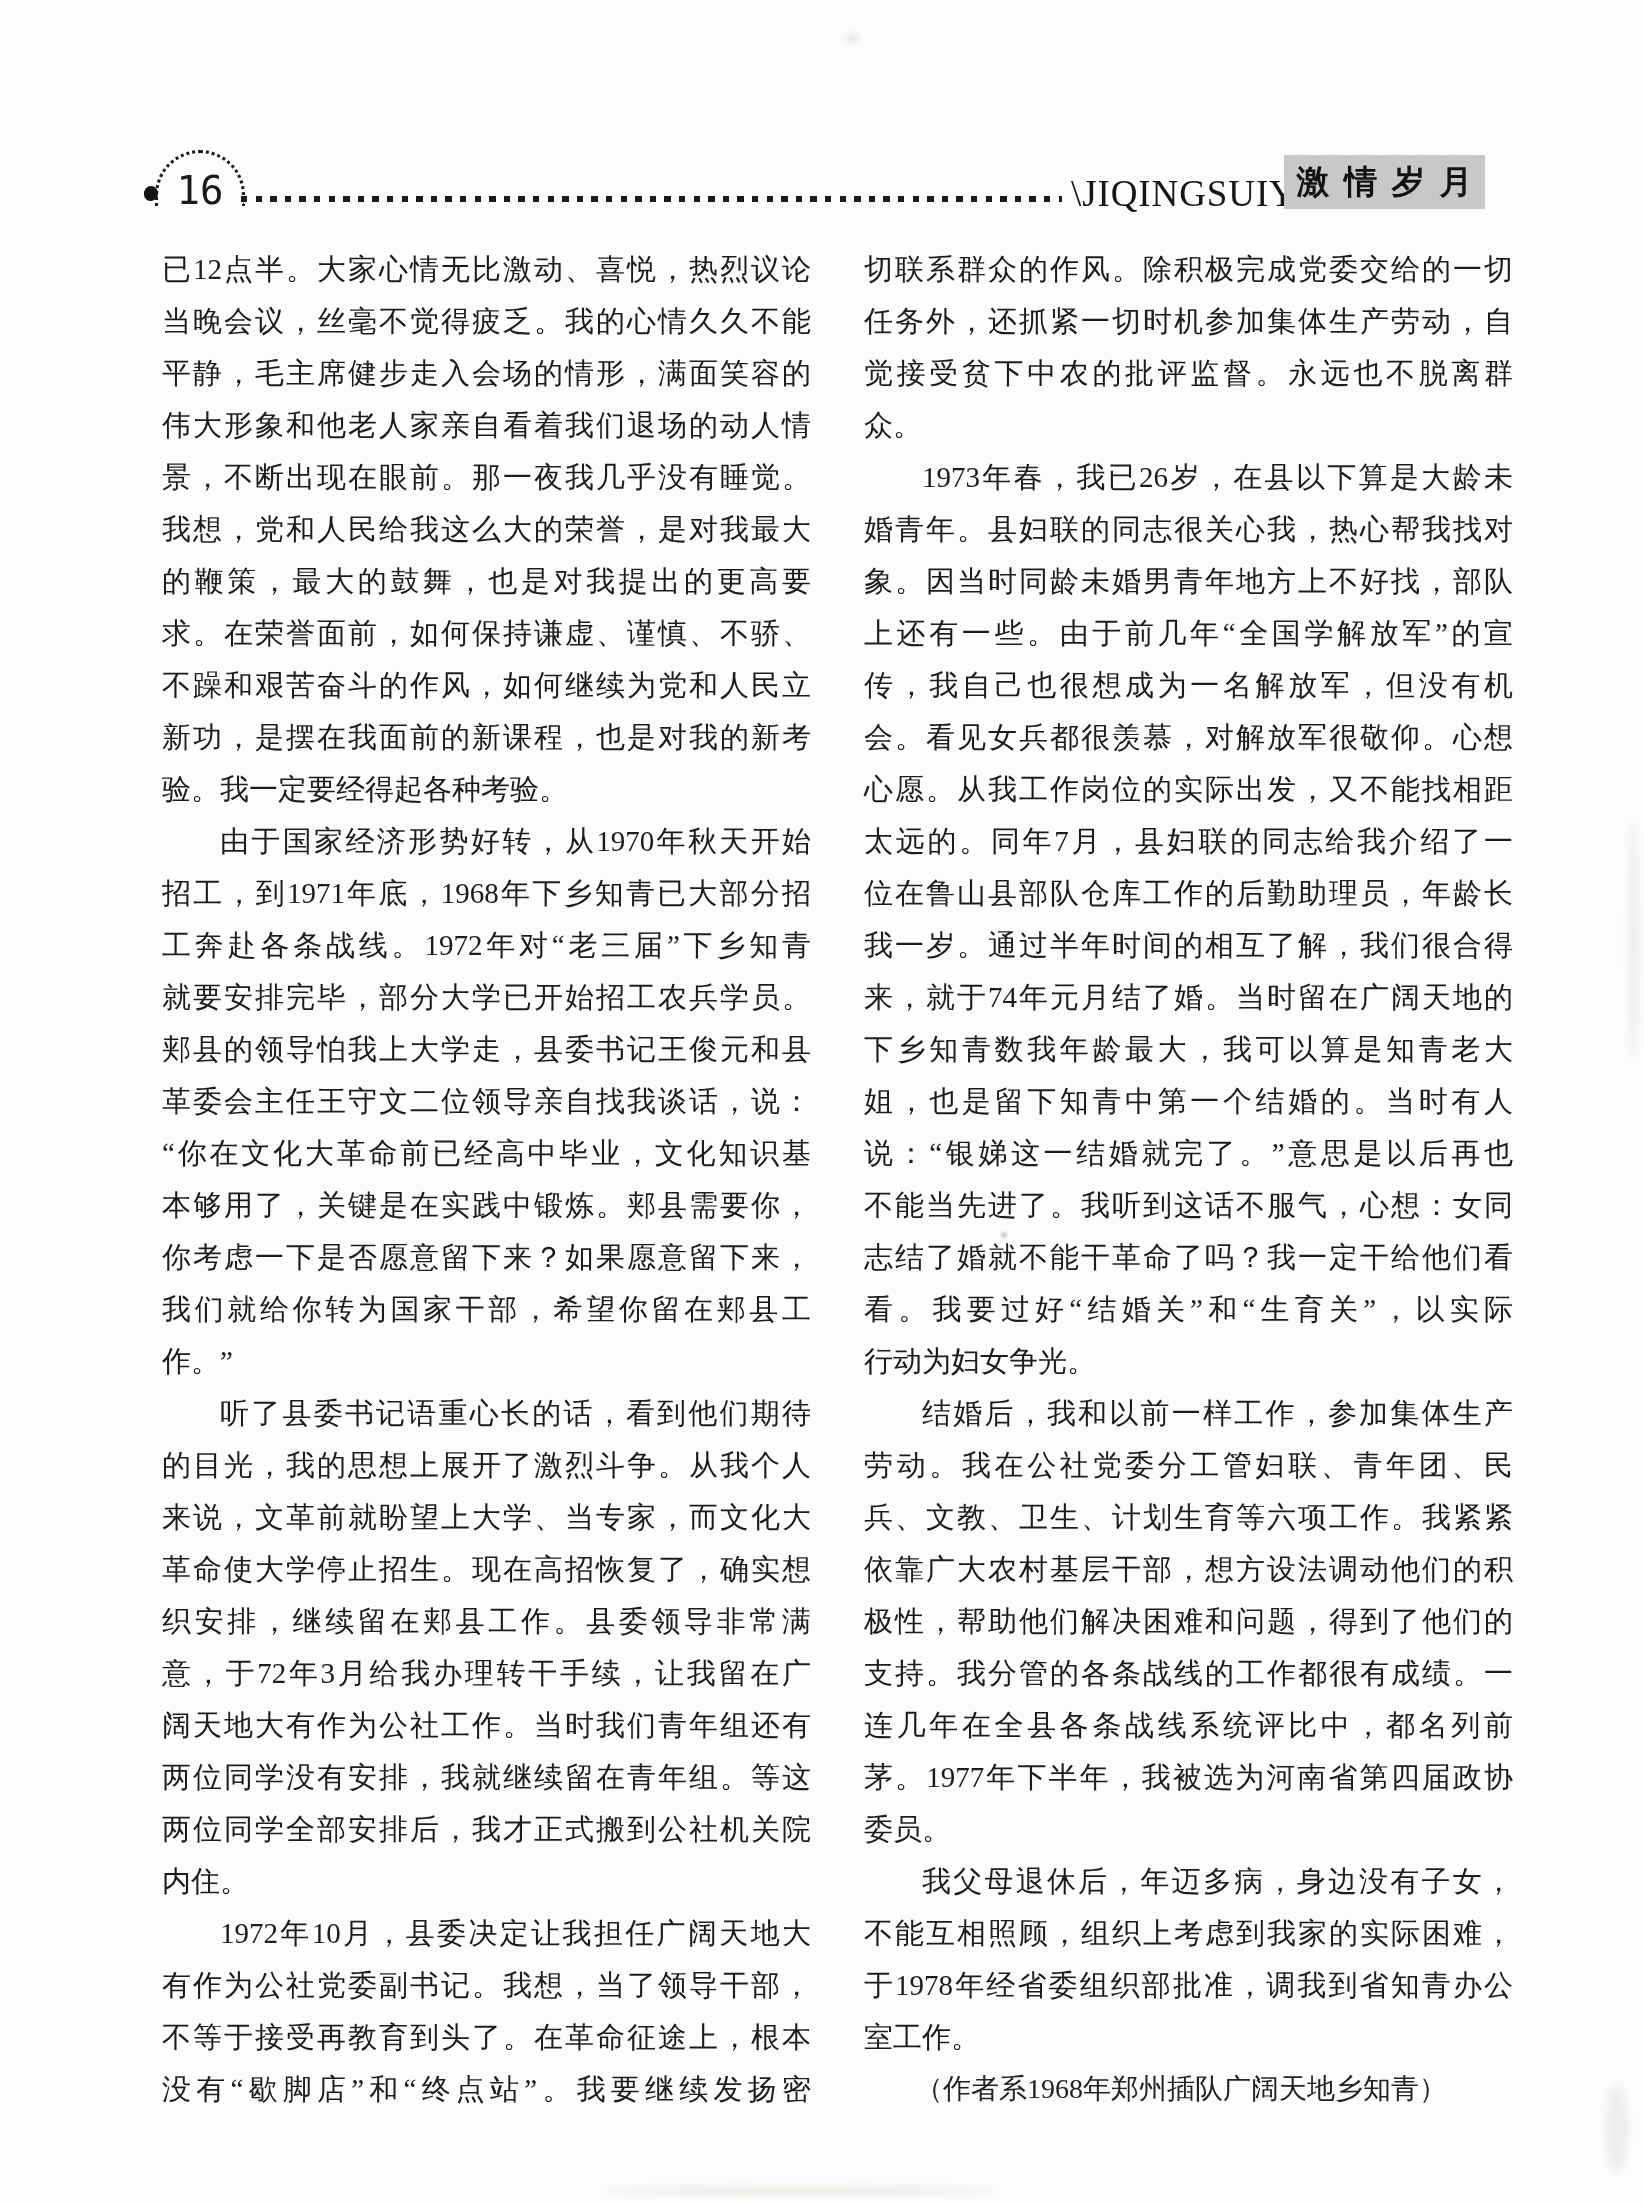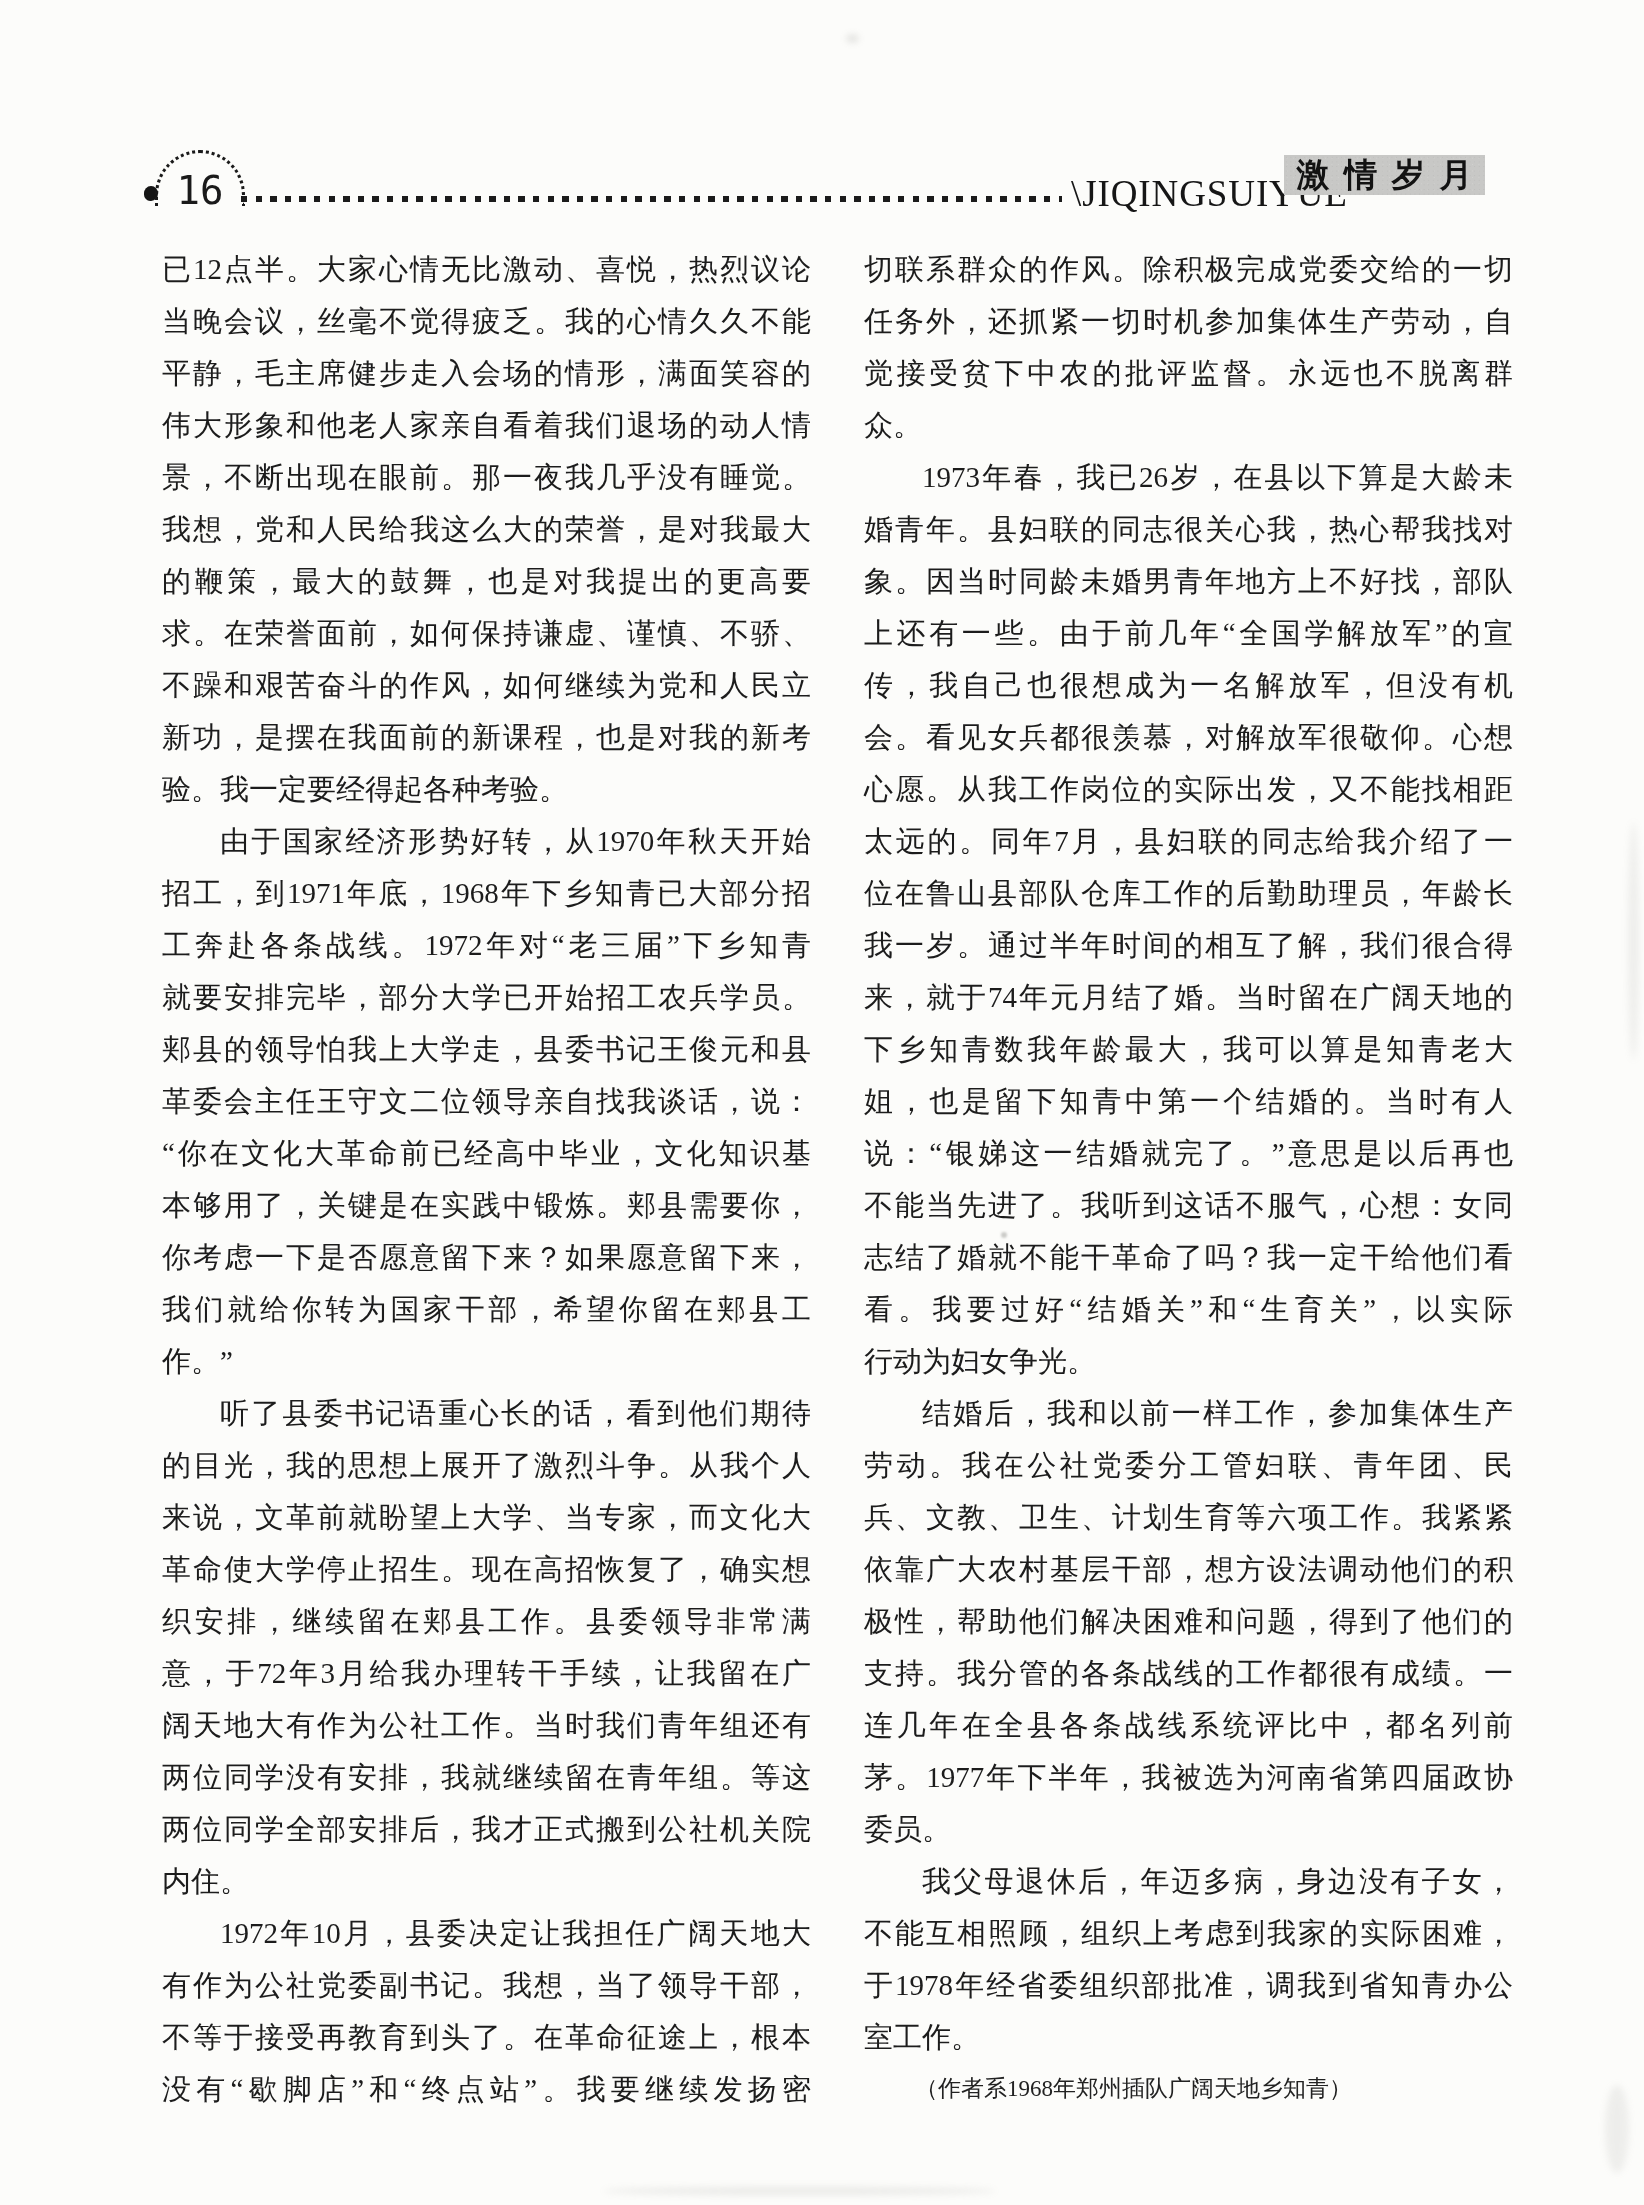--- a/index.html
+++ b/index.html
@@ -39,21 +39,21 @@
     background: repeating-linear-gradient(90deg, #1b1b1b 0 6.4px, transparent 6.4px 14.6px);
   }
   .pinyin {
     position: absolute; left: 1071px; top: 172px;
     font-family: "Liberation Serif", serif;
     font-size: 37px; letter-spacing: 0.9px; color: #161616;
     white-space: nowrap;
   }
   .title-box {
     position: absolute; left: 1284px; top: 155px;
-    width: 201px; height: 40px;
+    width: 201px; height: 54px;
     background: #c8c8c6;
     background-image: radial-gradient(#bdbdbb 0.9px, transparent 0.9px),
                       radial-gradient(#d2d2d0 0.9px, transparent 0.9px);
     background-size: 4.6px 4.6px, 6.4px 6.4px;
     display: flex; align-items: center; justify-content: center;
   }
   .title-box span {
     font-size: 33px; font-weight: 600; color: #121212;
     letter-spacing: 14.6px; margin-right: -14.6px;
     white-space: nowrap;
@@ -72,21 +72,21 @@
   .line {
     height: 52px; line-height: 52px;
     text-align: justify; text-align-last: justify;
     text-justify: inter-character;
     white-space: nowrap;
   }
   .line.end { text-align-last: left; }
   .line.indent { text-indent: 58px; }
   .line.author {
     text-align-last: left;
-    font-size: 23px; text-indent: 51px;
+    font-size: 28px; text-indent: 51px;
     color: #222;
   }
 
   
   .smudge { position: absolute; background: #9a9a96; border-radius: 50%; filter: blur(3.7px); }
   .smudge.s1 { left: 603px;  top: 2187px; width: 393px; height: 8.2px;  opacity: .18; }
   .smudge.s2 { left: 1628px; top: 822px;  width: 11px;  height: 238px; opacity: .14; }
   .smudge.s3 { left: 1605px; top: 2085px; width: 24px;  height: 88px;  opacity: .14; }
   .smudge.s4 { left: 1001px; top: 1232px; width: 6.4px;   height: 6.4px;   opacity: .5; filter: blur(0.9px); }
   .smudge.s5 { left: 846px;  top: 35px;   width: 12.8px;  height: 7.3px;   opacity: .3; }

